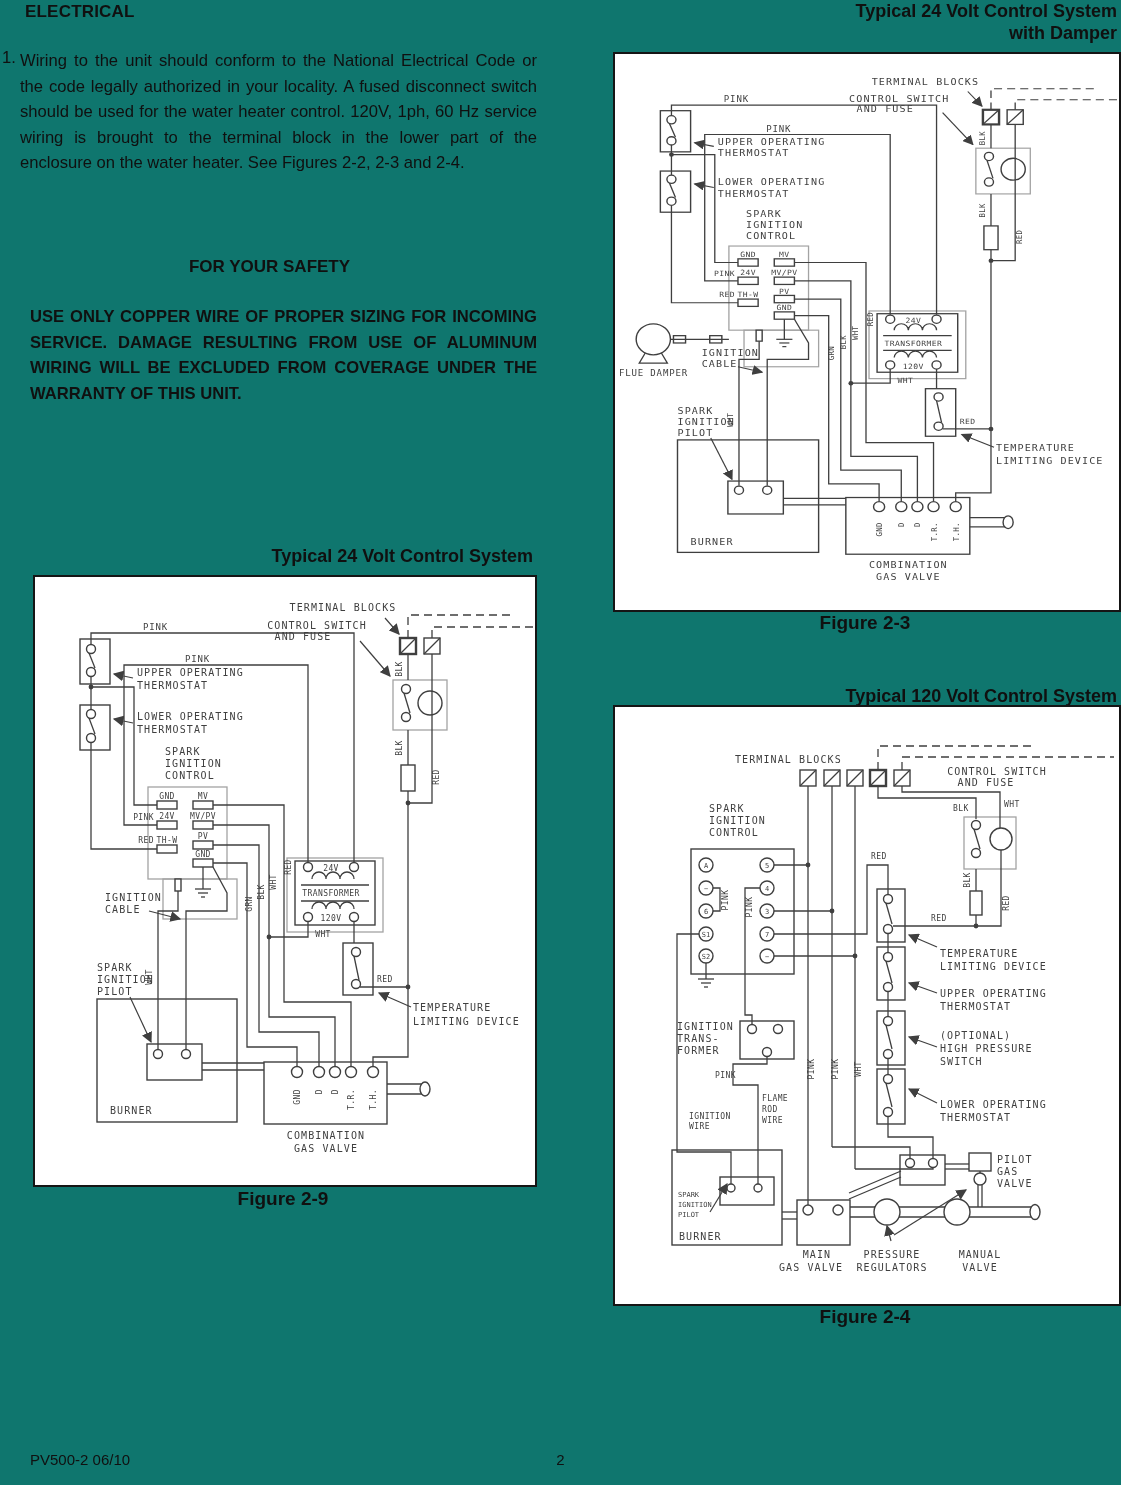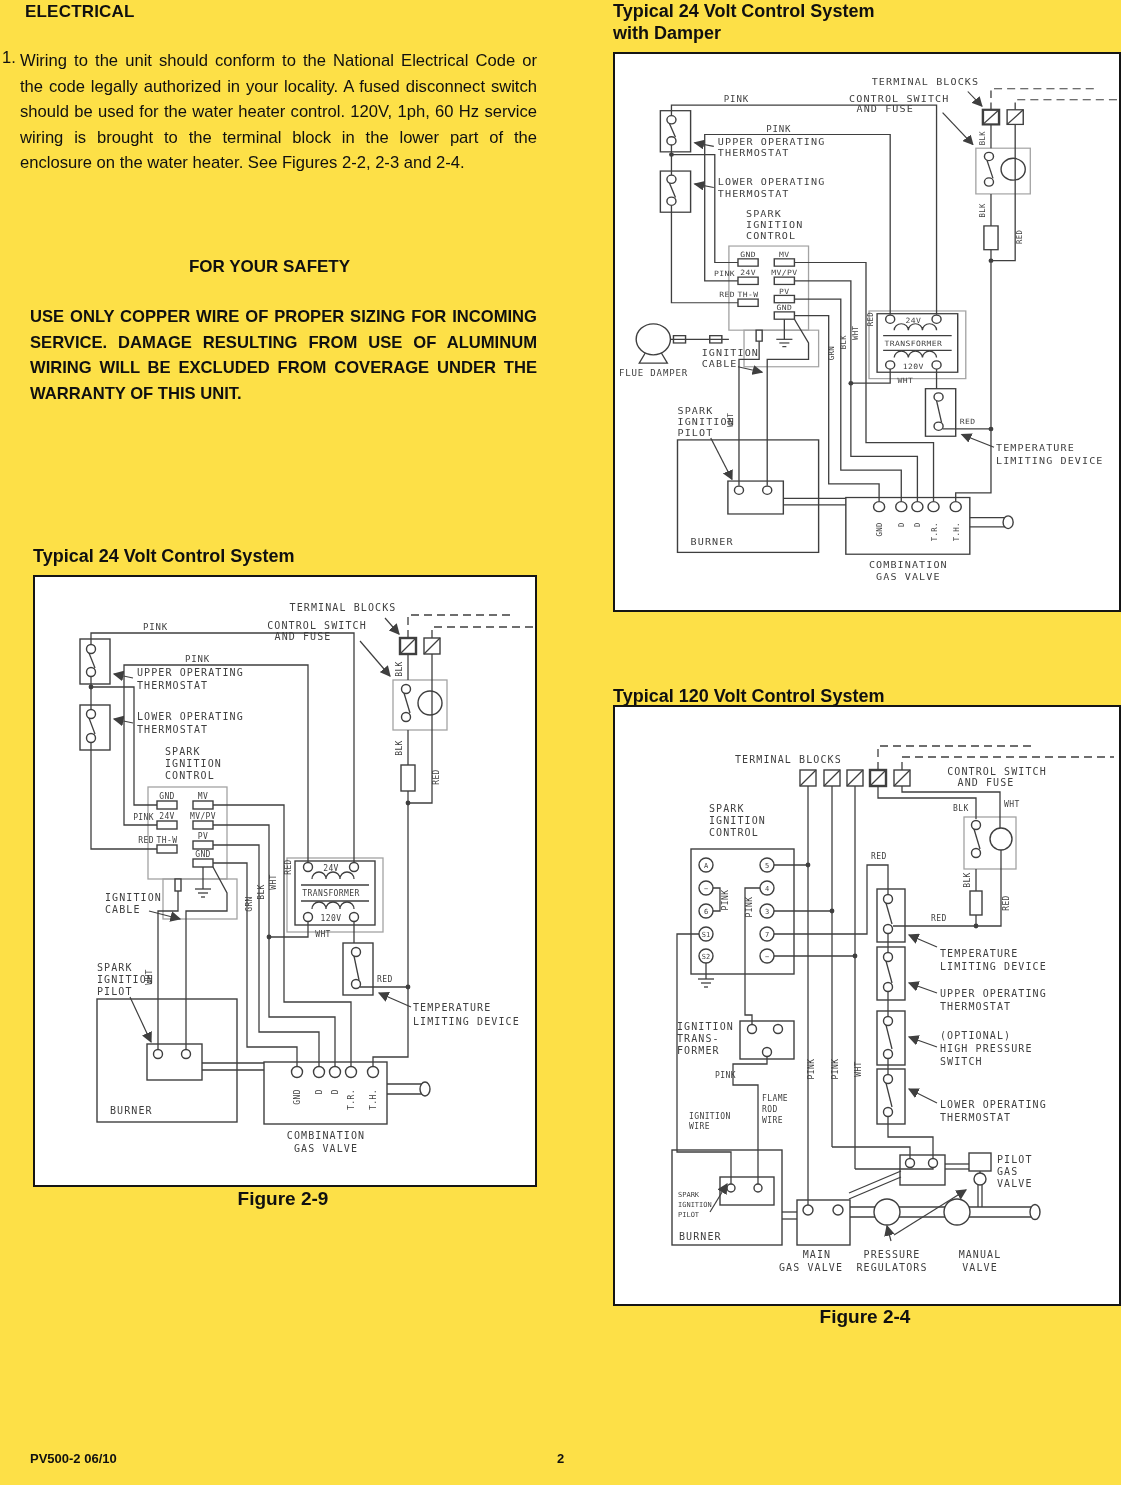--- a/index.html
+++ b/index.html
@@ -1,28 +1,28 @@
 <!DOCTYPE html>
 <html><head>
 <meta charset="utf-8">
 <style>
   html,body{margin:0;padding:0;background:#e8e8e8;}
-  .page{position:relative;width:1121px;height:1485px;background:#fde047;overflow:hidden;
+  .page{position:relative;width:1121px;height:1485px;background:#0f766e;overflow:hidden;
         font-family:"Liberation Sans",sans-serif;color:#101010;}
   .abs{position:absolute;}
   .h1{font-size:17px;font-weight:bold;letter-spacing:.2px;}
   .body-text{font-size:16.6px;line-height:25.5px;text-align:justify;}
   .body-text.bold{font-weight:bold;}
   .num{position:absolute;left:2px;top:0;font-size:16.6px;}
   .center-h{font-size:17px;font-weight:bold;text-align:center;}
-  .fig-title{font-size:18px;font-weight:bold;text-align:left;line-height:22px;}
+  .fig-title{font-size:18px;font-weight:bold;text-align:right;line-height:22px;}
   .fig-caption{font-size:19px;font-weight:bold;text-align:center;}
   .fig-box{border:2.6px solid #151515;background:#fff;}
   .fig-box svg{display:block;}
-  .footer{font-size:13px;font-weight:bold;}
+  .footer{font-size:15px;font-weight:normal;}
   
   .t{font-family:"DejaVu Sans Mono",monospace;fill:#3f3f3f;}
   .t10{font-size:10px;letter-spacing:1.1px;}
   .t9{font-size:9px;letter-spacing:.8px;}
   .t8{font-size:8px;letter-spacing:.4px;}
   .t7{font-size:7px;letter-spacing:0;}
   .mid{text-anchor:middle;}
   .end{text-anchor:end;}
   .w{fill:none;stroke:#3f3f3f;stroke-width:1.3;}
   .comp{fill:#ffffff;stroke:#3f3f3f;stroke-width:1.4;}
@@ -401,20 +401,21 @@
     <text class="t t10" x="75" y="537">BURNER</text>
     <text class="t t8 end" transform="rotate(-90 265 512)" x="265" y="512">GND</text>
     <text class="t t8 end" transform="rotate(-90 287 512)" x="287" y="512">D</text>
     <text class="t t8 end" transform="rotate(-90 303 512)" x="303" y="512">D</text>
     <text class="t t8 end" transform="rotate(-90 319 512)" x="319" y="512">T.R.</text>
     <text class="t t8 end" transform="rotate(-90 341 512)" x="341" y="512">T.H.</text>
     <text class="t t10 mid" x="291" y="562">COMBINATION</text>
     <text class="t t10 mid" x="291" y="575">GAS VALVE</text>
   </svg>
   </div>
+  <div class="abs fig-caption" style="left:613px;top:612px;width:504px;">Figure 2-3</div>
 
   <div class="abs fig-title" style="left:613px;top:676px;width:504px;margin-top:9px;">Typical 120 Volt Control System</div>
 
   <div class="abs fig-box" style="left:613px;top:705px;width:504px;height:597px;">
   <svg width="504" height="597" viewBox="0 0 504 597">
     <defs>
           <marker id="m24" markerWidth="9" markerHeight="9" refX="8" refY="4.5" orient="auto">
             <path d="M0,0 L9,4.5 L0,9 z" fill="#3f3f3f"></path>
           </marker>
         </defs>

